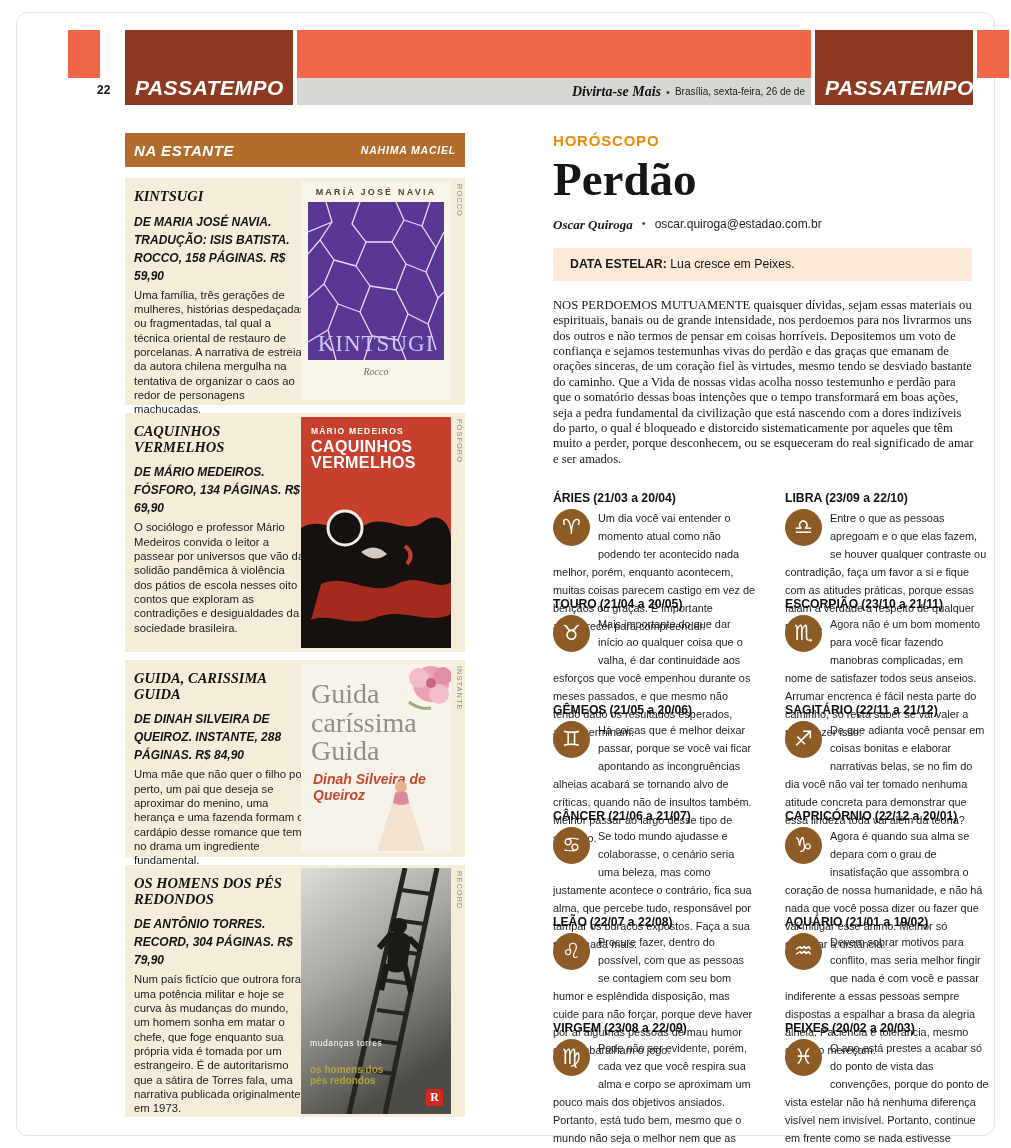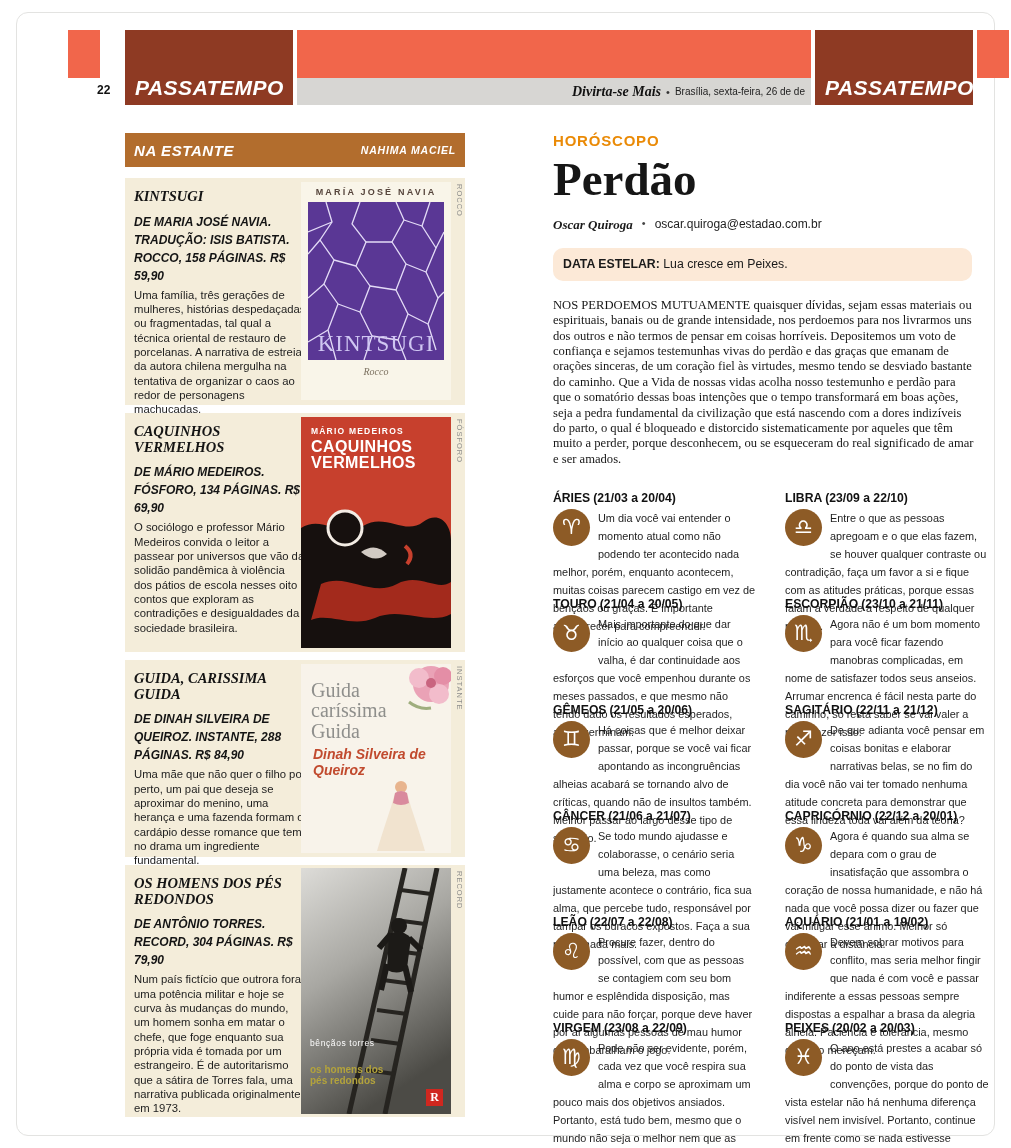--- a/index.html
+++ b/index.html
@@ -52,21 +52,21 @@
             font-size:10px; color:#7a6f5e; margin-top:6px; }
 
   
   .cover.c2 { top:4px; height:231px; background:#c7402d; }
   .c2-author { color:#fff; font-weight:bold; font-size:8.5px; letter-spacing:1.2px; padding:9px 0 0 10px; }
   .c2-title { color:#fff; font-weight:bold; font-size:16px; line-height:1.02; letter-spacing:.4px; padding:3px 0 0 10px; }
   .c2-art { position:absolute; left:0; right:0; bottom:0; height:160px; }
 
   
   .cover.c3 { top:4px; height:189px; background:#f8f3ea; }
-  .c3-title { font-family:"Liberation Serif", serif; color:#8f8f8c; font-size:20px; line-height:1.02;
+  .c3-title { font-family:"Liberation Serif", serif; color:#8f8f8c; font-size:28px; line-height:1.02;
               padding:16px 0 0 10px; }
   .c3-author { color:#c14a2e; font-size:14px; font-weight:bold; font-style:italic; padding:5px 0 0 12px; }
   .c3-flower, .c3-lady { position:absolute; }
   .c3-flower { top:-6px; right:-8px; }
   .c3-lady { bottom:0; right:22px; }
 
   
   .cover.c4 { top:3px; height:246px; background:#8f8f8a; }
   .c4-art { position:absolute; inset:0; }
   .c4-author { position:absolute; left:9px; bottom:66px; color:#fff; font-size:8.5px; letter-spacing:.6px; }
@@ -78,21 +78,21 @@
 
   
   .horoscope { position:absolute; left:553px; top:132px; width:436px; }
   .h-label { color:#ea8a06; font-weight:bold; font-size:15px; letter-spacing:.8px; }
   .h-title { font-family:"Liberation Serif", serif; font-weight:bold; font-size:47px; line-height:1;
              color:#161616; margin:7px 0 14px; }
   .h-byline { display:flex; align-items:flex-start; margin-bottom:15px; }
   .h-byline .name { font-family:"Liberation Serif", serif; font-weight:bold; font-style:italic; font-size:13px; }
   .h-byline .dot { font-size:11px; margin:0 9px; color:#444; }
   .h-byline .email { font-size:12px; color:#1d1d1d; }
-  .stellar { background:#fce9d7; width:419px; padding:9px 10px 10px; font-size:12.3px; margin-bottom:17px;border-radius:10px; }
+  .stellar { background:#fce9d7; width:419px; padding:9px 17px 10px; font-size:12.3px; margin-bottom:17px; }
   .stellar b { font-weight:bold; }
   .h-intro { font-family:"Liberation Serif", serif; font-size:12.6px; line-height:1.22; width:421px;
              color:#161616; margin-bottom:24px; }
   .signs-grid { display:grid; grid-template-columns:204px 204px; column-gap:28px;
                 grid-template-rows:repeat(6,106px); grid-auto-flow:column; margin-top:12px; }
   .sign-head { font-weight:bold; font-size:12.2px; color:#111; margin-bottom:3px; }
   .sign-head .dates { margin-left:3px; }
   .sign-body { overflow:hidden; }
   .sign-icon { float:left; width:37px; height:37px; border-radius:50%; background:#8d5b26; color:#fff;
                display:flex; align-items:center; justify-content:center; font-size:21px;
@@ -228,21 +228,21 @@
             <line x1="88" y1="82" x2="118" y2="86"></line>
             <line x1="82" y1="112" x2="112" y2="116"></line>
             <line x1="76" y1="142" x2="106" y2="146"></line>
             <line x1="70" y1="172" x2="100" y2="176"></line>
             <line x1="64" y1="202" x2="94" y2="206"></line>
           </g>
           <circle cx="98" cy="58" r="8" fill="#1c1a17"></circle>
           <path d="M88,66 q12,-6 22,4 l-4,30 q-8,8 -20,2 Z" fill="#1c1a17"></path>
           <path d="M86,96 l-6,26 M104,98 l6,26 M90,66 l-12,14 M108,70 l12,12" stroke="#1c1a17" stroke-width="6" fill="none"></path>
         </svg>
-        <div class="c4-author">bênçãos torres</div>
+        <div class="c4-author">mudanças torres</div>
         <div class="c4-title">os homens dos pés redondos</div>
         <div class="c4-logo">R</div>
       </div>
       <span class="pub-tag">RECORD</span>
     </article>
   </section>
 
   <section class="horoscope">
     <div class="h-label">HORÓSCOPO</div>
     <h1 class="h-title">Perdão</h1>

